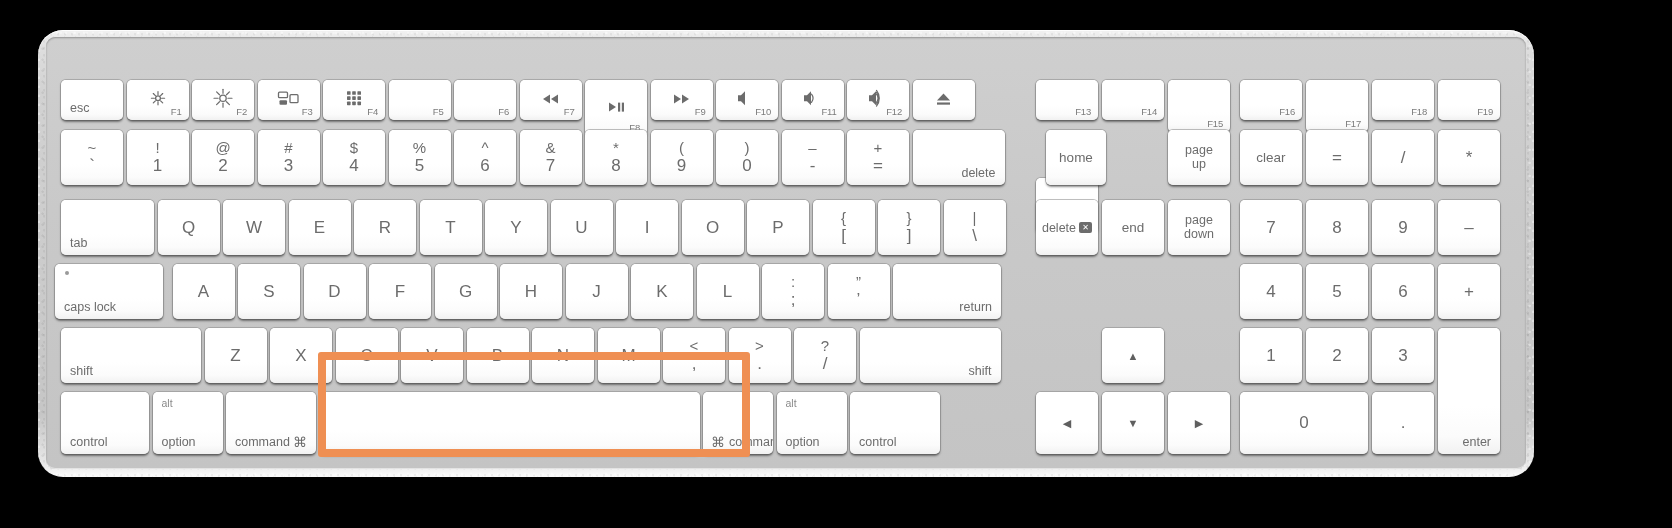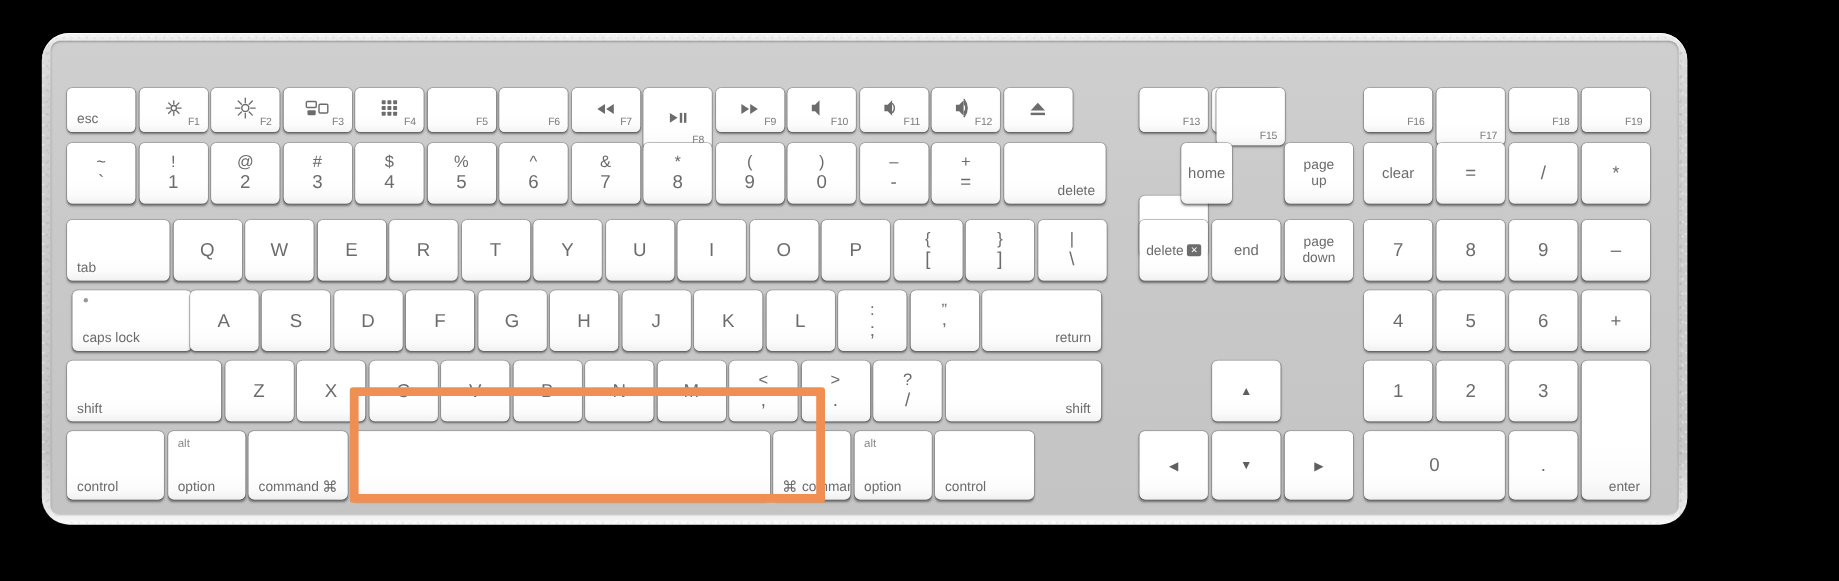--- a/index.html
+++ b/index.html
@@ -350,21 +350,21 @@
             <span class="up">}</span>
             <span class="lo">]</span>
           </span>
         </div>
         <div class="key" style="left: 905.5px; top: 170px; width: 62px; height: 55px;">
           <span class="two">
             <span class="up">|</span>
             <span class="lo">\</span>
           </span>
         </div>
-        <div class="key" style="left: 28px; top: 234px; width: 108px; height: 55px;">
+        <div class="key" style="left: 17px; top: 234px; width: 108px; height: 55px;">
           <span class="led"></span>
           <span class="bl">caps lock</span>
         </div>
         <div class="key" style="left: 134.5px; top: 234px; width: 62px; height: 55px;">
           <span class="c">A</span>
         </div>
         <div class="key" style="left: 200px; top: 234px; width: 62px; height: 55px;">
           <span class="c">S</span>
         </div>
         <div class="key" style="left: 265.5px; top: 234px; width: 62px; height: 55px;">
@@ -470,27 +470,27 @@
         </div>
         <div class="key" style="left: 812px; top: 362px; width: 90px; height: 62px;">
           <span class="bl">control</span>
         </div>
         <div class="key" style="left: 998px; top: 50px; width: 62px; height: 40px;">
           <span class="fn-lab">F13</span>
         </div>
         <div class="key" style="left: 1064px; top: 50px; width: 62px; height: 40px;">
           <span class="fn-lab">F14</span>
         </div>
-        <div class="key" style="left: 1068px; top: 50px; width: 62px; height: 52px;">
+        <div class="key" style="left: 1130px; top: 50px; width: 62px; height: 52px;">
           <span class="fn-lab">F15</span>
         </div>
         <div class="key" style="left: 998px; top: 100px; width: 62px; height: 55px; margin-top: 48px;">
           <span class="c" style="font-size:13.5px">fn</span>
         </div>
-        <div class="key" style="left: 1036px; top: 100px; width: 46px; height: 55px;">
+        <div class="key" style="left: 1008px; top: 100px; width: 60px; height: 55px;">
           <span class="c" style="font-size:13.5px">home</span>
         </div>
         <div class="key" style="left: 1130px; top: 100px; width: 62px; height: 55px;">
           <span class="two-line">
             <span>page</span>
             <span>up</span>
           </span>
         </div>
         <div class="key" style="left: 998px; top: 170px; width: 62px; height: 55px;">
           <span class="delfwd">delete<span class="sq">✕</span></span>

